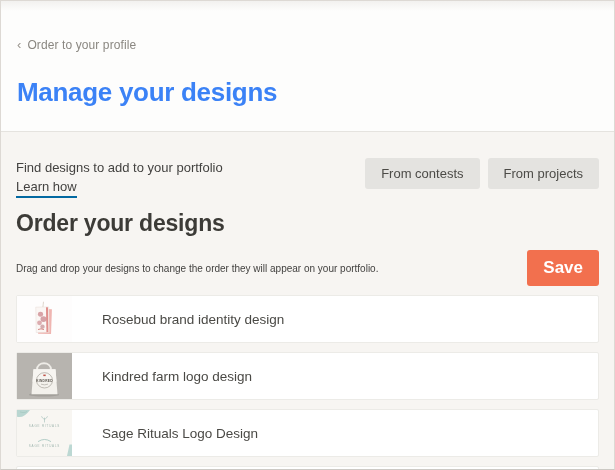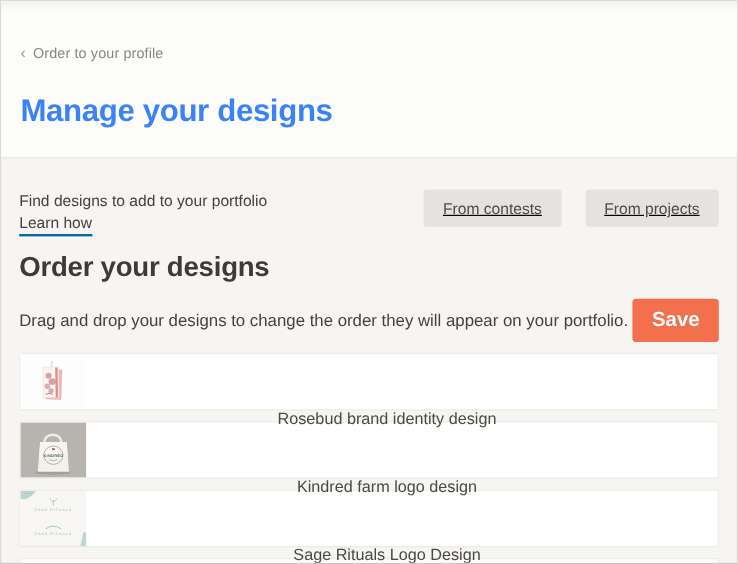--- a/index.html
+++ b/index.html
@@ -42,47 +42,47 @@
   
   .body { padding: 26px 15px 0; }
   .find-row {
     display: flex; justify-content: space-between; align-items: flex-start;
   }
   .find-text { font-size: 13px; line-height: 19px; color: #434240; }
   .learn-link {
     display: inline-block; font-size: 13px; line-height: 18px; color: #434240;
     border-bottom: 2px solid #0369a1; cursor: pointer;
   }
-  .btn-group { display: flex; gap: 20px; text-decoration: underline; }
+  .btn-group { display: flex; gap: 8px; }
   .btn-gray {
     background: #e4e3e0; border: none; border-radius: 3px;
     font-family: inherit; font-size: 13px; color: #4c4b47;
     padding: 8px 16px; cursor: pointer; white-space: nowrap;
   }
   h2.order-title {
     margin: 12px 0 0;
     font-size: 23px; line-height: 26px; font-weight: 700;
     color: #3c3b37; letter-spacing: -0.2px;
   }
   .instruction-row {
     margin-top: 14px;
     display: flex; justify-content: space-between; align-items: center;
   }
-  .instruction { font-size: 14px; color: #434240; }
+  .instruction { font-size: 10px; color: #434240; }
   .btn-save {
     background: #f2704e; border: none; border-radius: 3px;
     font-family: inherit; font-size: 17px; font-weight: 600; color: #ffffff;
     padding: 8px 16px; cursor: pointer;
   }
   
   .design-list { margin-top: 9px; }
   .design-row {
     background: #fff; border: 1px solid #ecebe7; border-radius: 2px;
     height: 48px; margin-bottom: 9px;
-    display: flex; align-items: stretch; cursor: move; flex-direction: column;
+    display: flex; align-items: stretch; cursor: move;
   }
   .thumb { width: 55px; flex: none; display: flex; }
   .thumb svg { width: 55px; height: 46px; display: block; }
   .design-title {
     align-self: center; margin-left: 30px;
     font-size: 13.5px; color: #4a4945;
   }
   .design-row.partial { height: 48px; margin-bottom: 0; }
 </style>
 </head>

